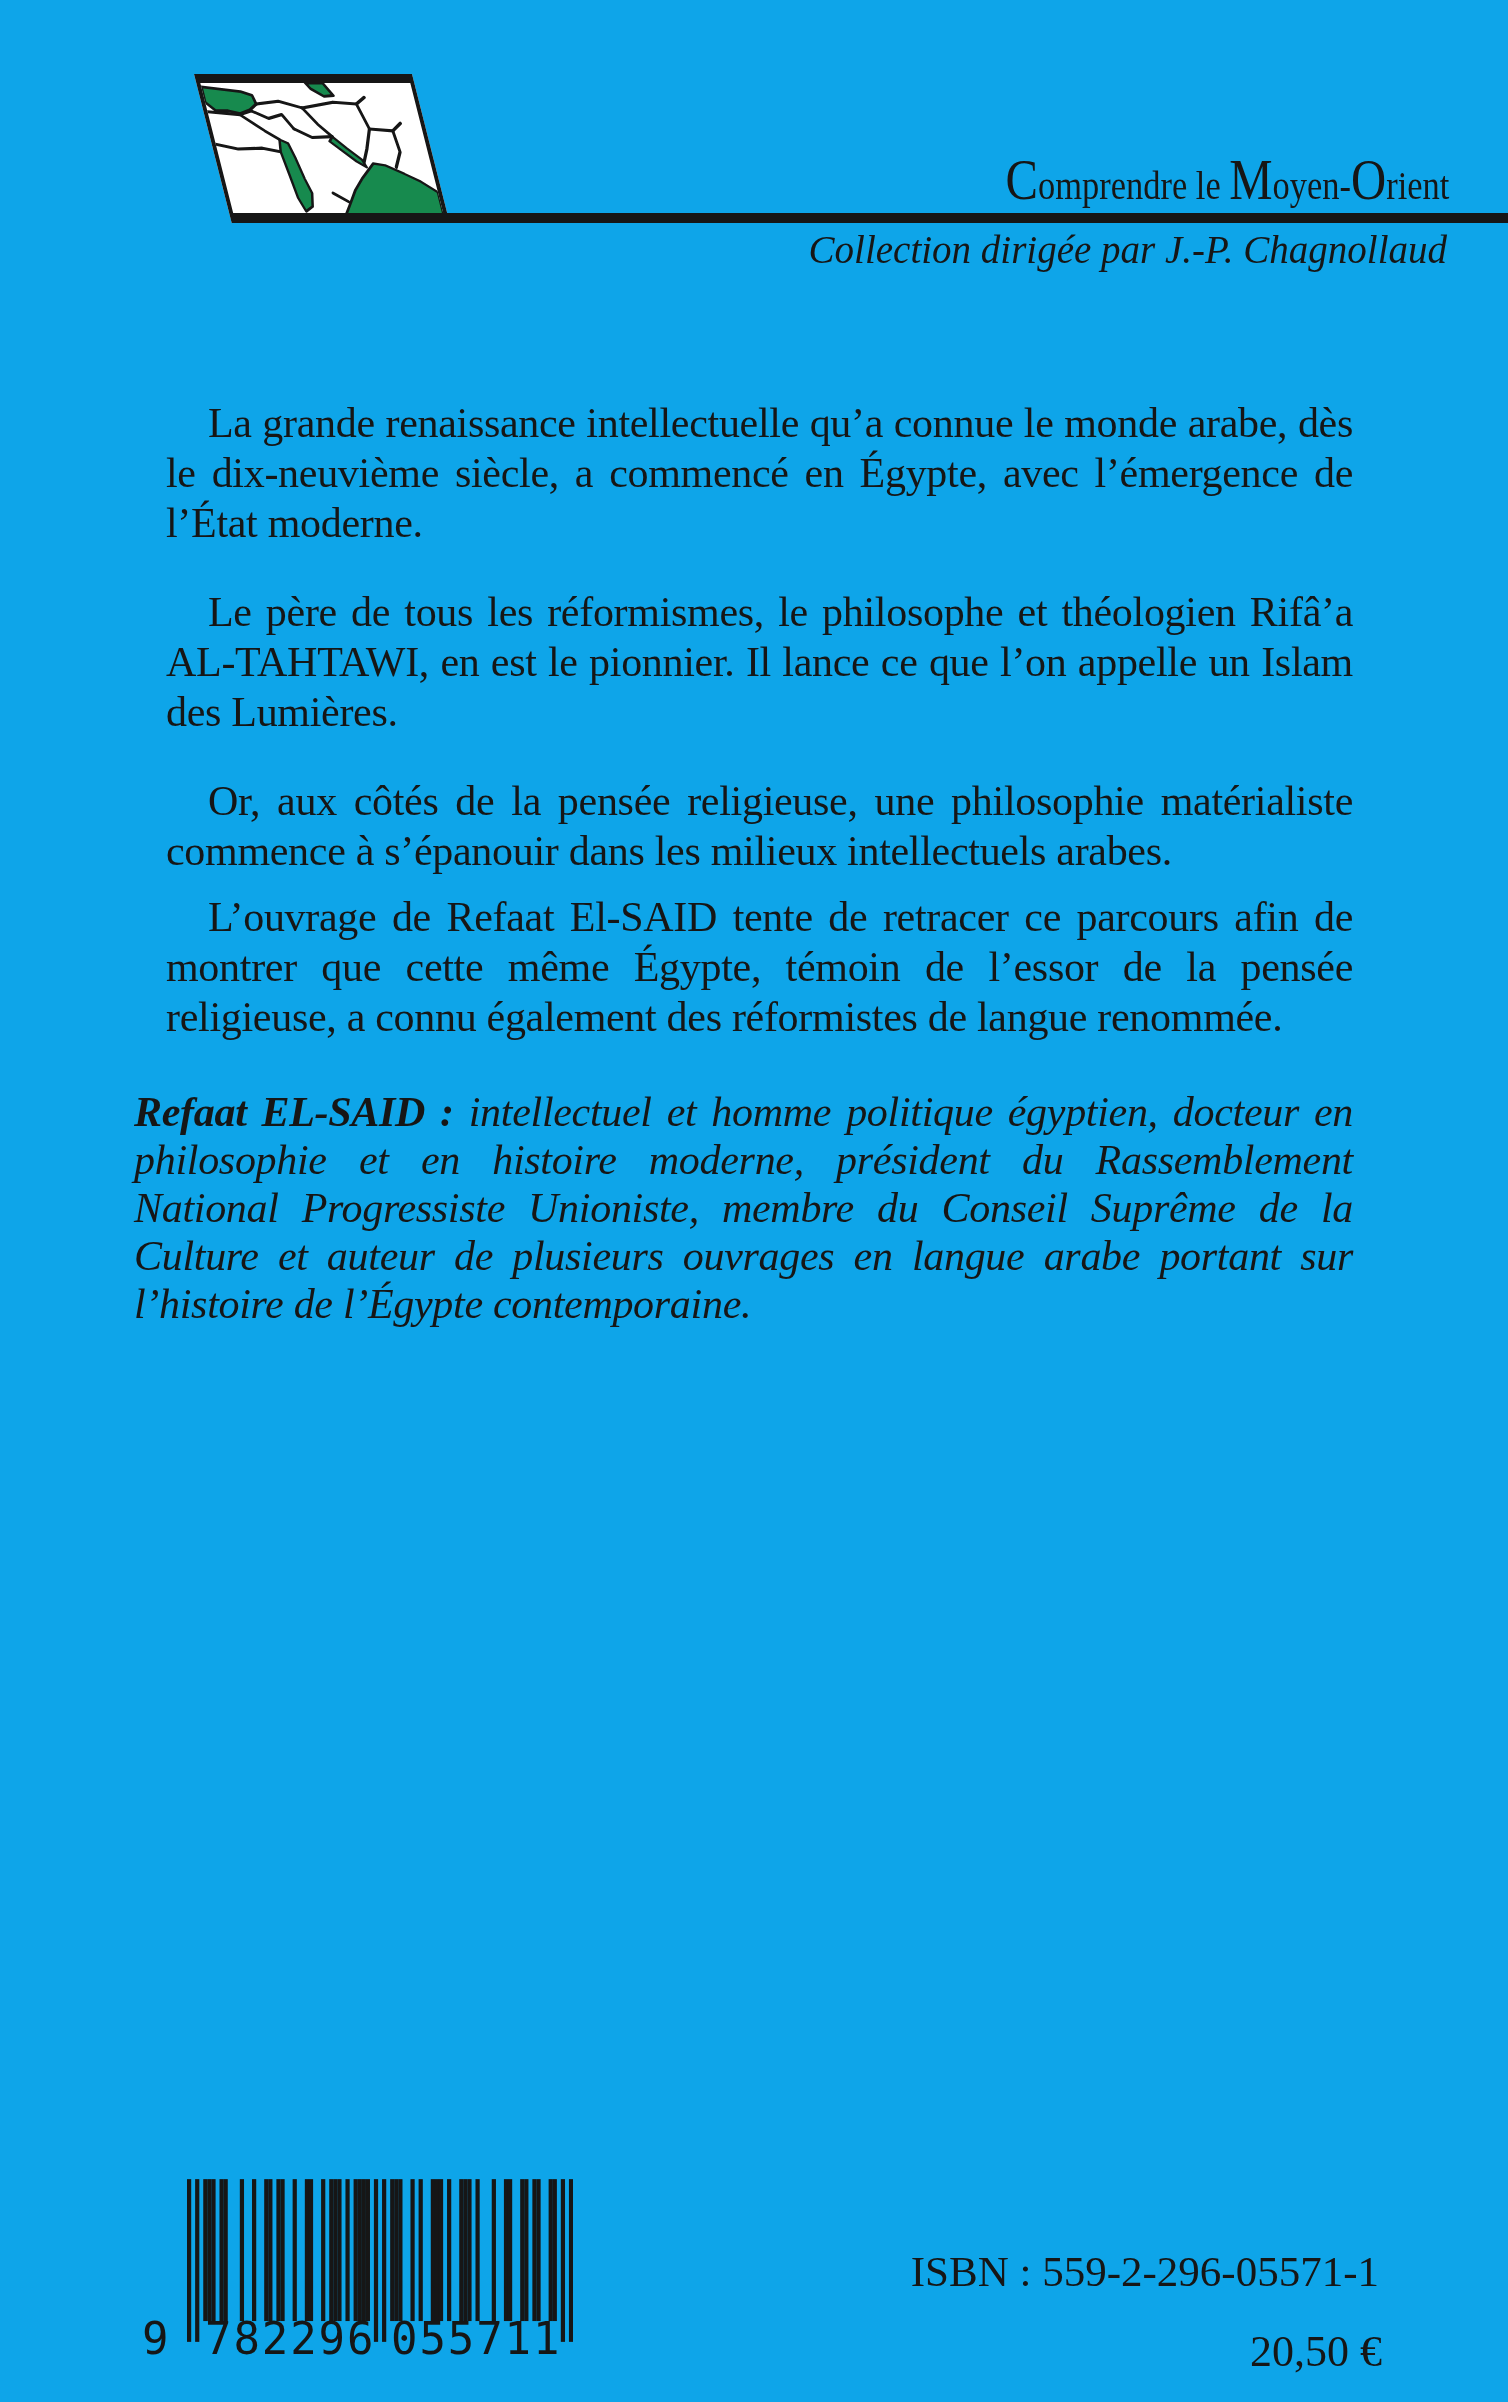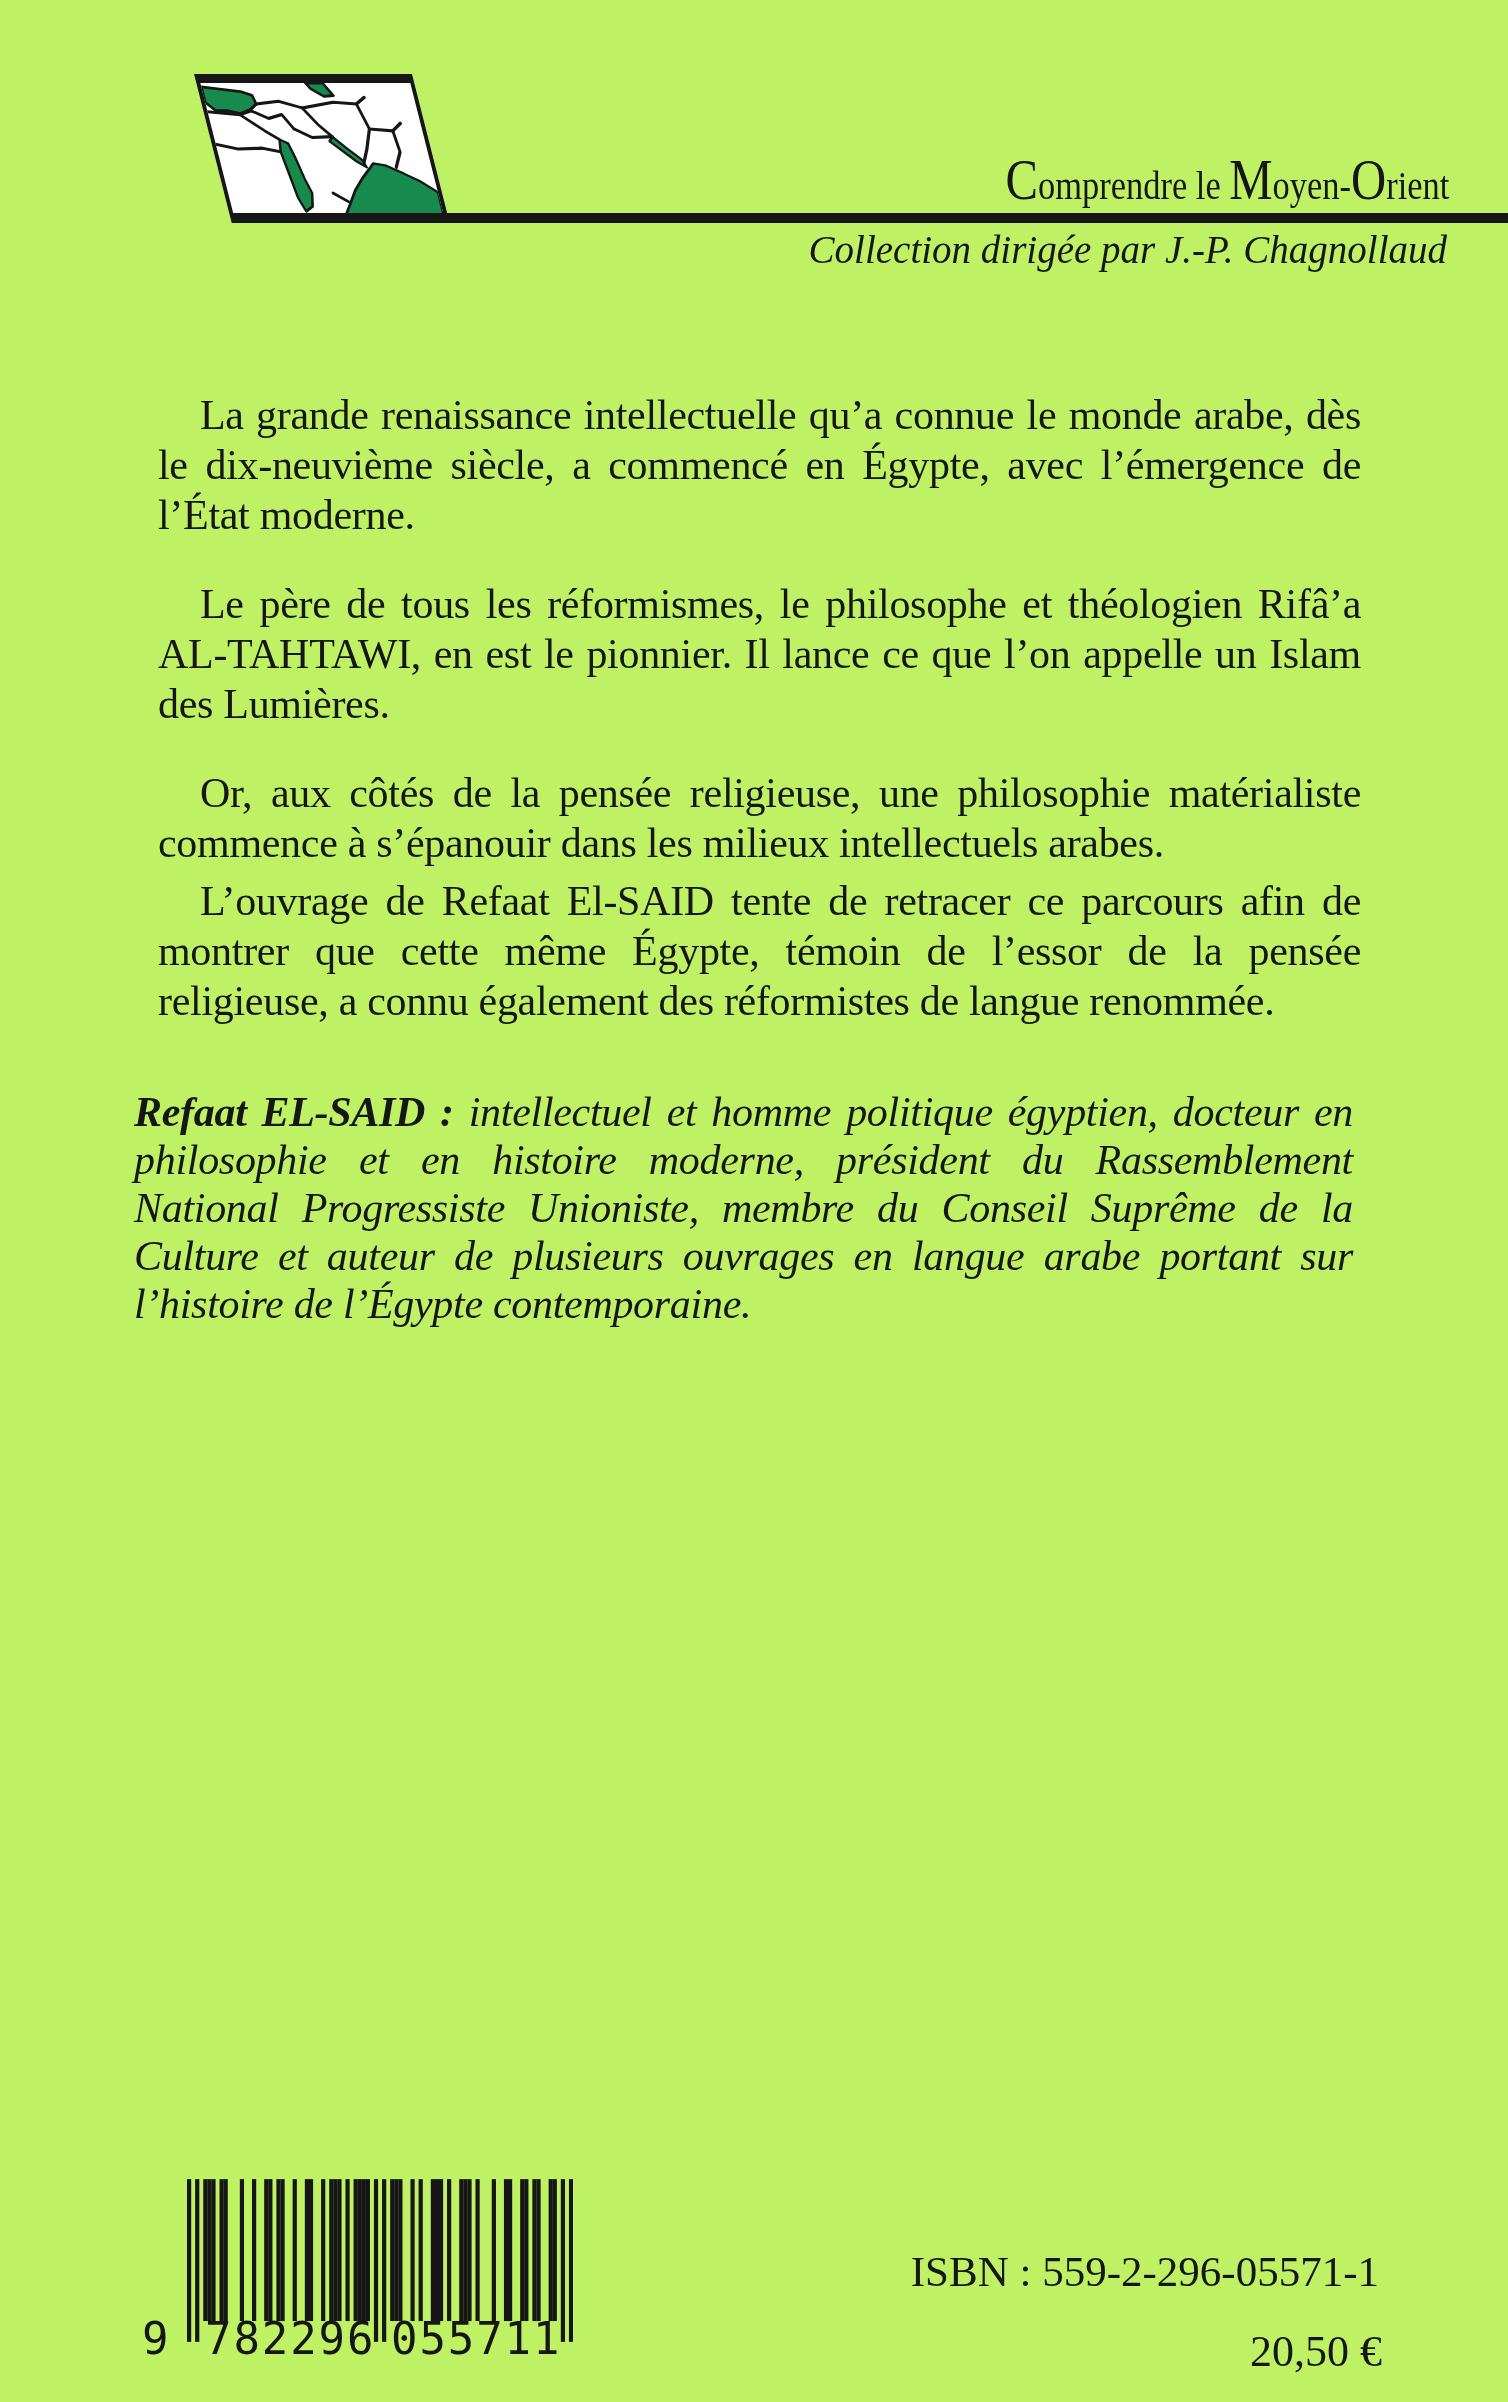--- a/index.html
+++ b/index.html
@@ -1,19 +1,19 @@
 <!DOCTYPE html>
 <html style="--green: #178a4e; --ink: #161616;font-size:15px"><head>
 <meta charset="utf-8">
 <style>
   html,body{margin:0;padding:0;background:#ffffff;}
   .page{
     position:relative;
     width:1508px;height:2403px;
-    background:#bef264;
+    background:#0ea5e9;
     font-family:"Liberation Serif", serif;
     color:var(--ink,#161616);
     overflow:hidden;
   }
 
   
   .logo{
     position:absolute;left:194px;top:74px;
     width:218px;height:149px;
     box-sizing:border-box;
@@ -41,21 +41,21 @@
     position:absolute;right:61px;top:227px;
     font-size:39px;line-height:45px;white-space:nowrap;font-style:italic;
   }
 
   
   .body-text{
     position:absolute;left:150px;top:382px;width:1219px;
     font-size:42px;line-height:50px;
     text-align:justify;letter-spacing:-0.3px;
   }
-  .body-text p{margin:8px;text-indent:42px;}
+  .body-text p{margin:16px;text-indent:42px;}
   .body-text p.gap{margin-top:39px;}
 
   .bio{
     position:absolute;left:134px;top:1088px;width:1219px;
     font-size:42px;line-height:48px;
     font-style:italic;text-align:justify;letter-spacing:-0.3px;
     margin:0;
   }
   .bio .bio-lead{font-weight:bold;}
 

